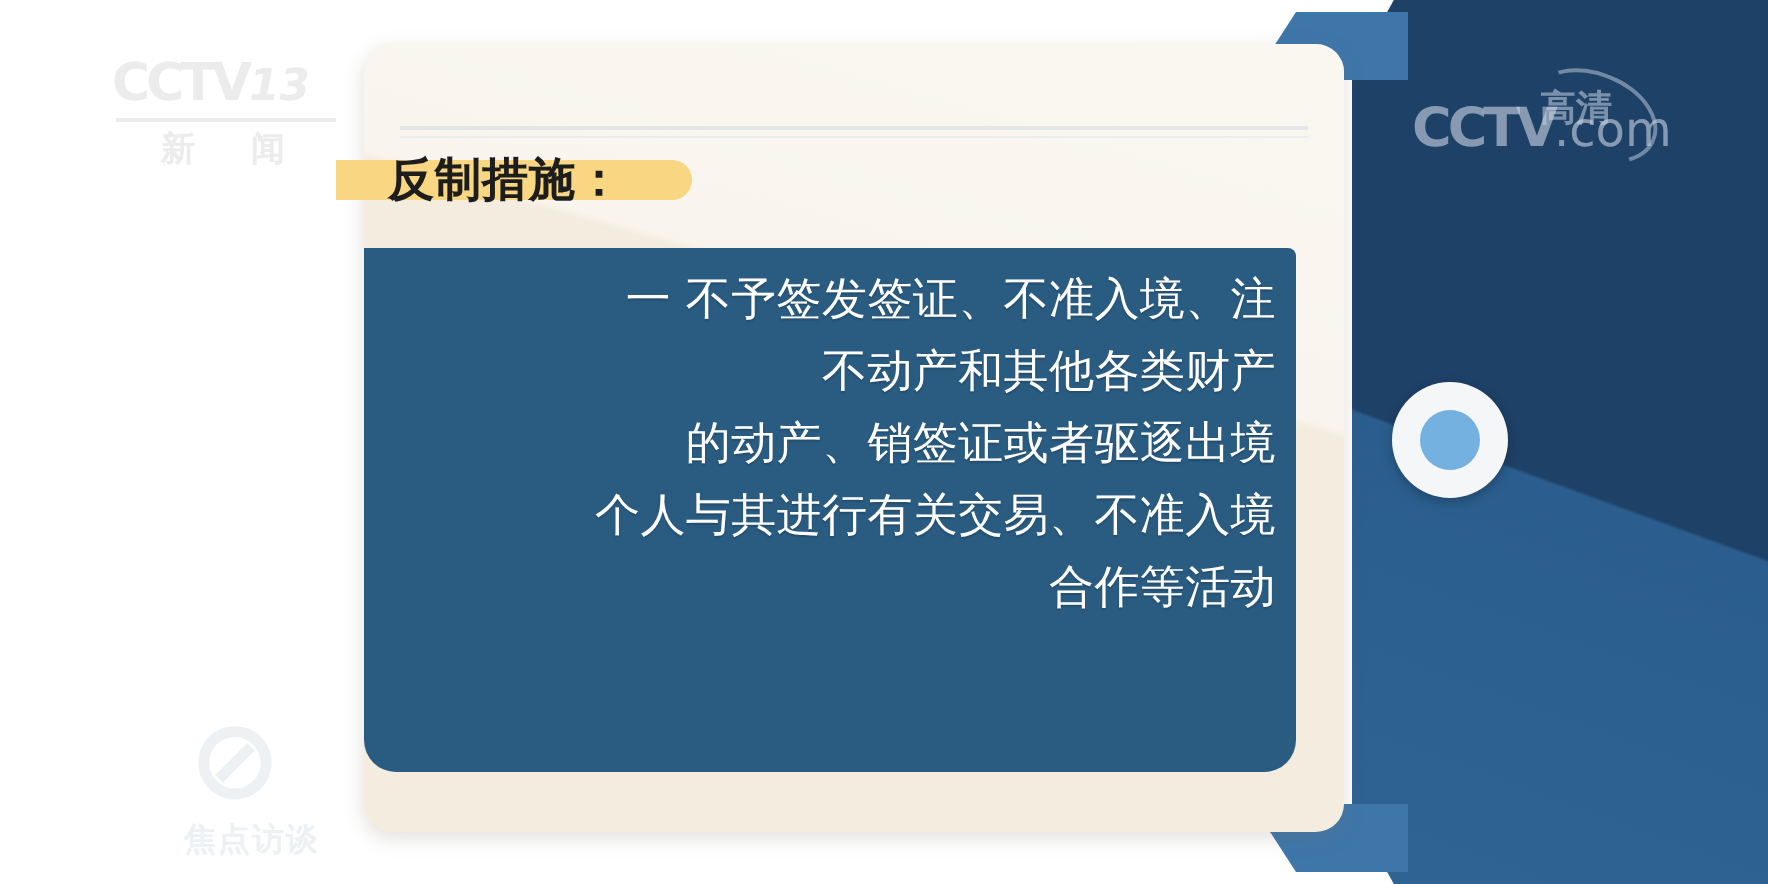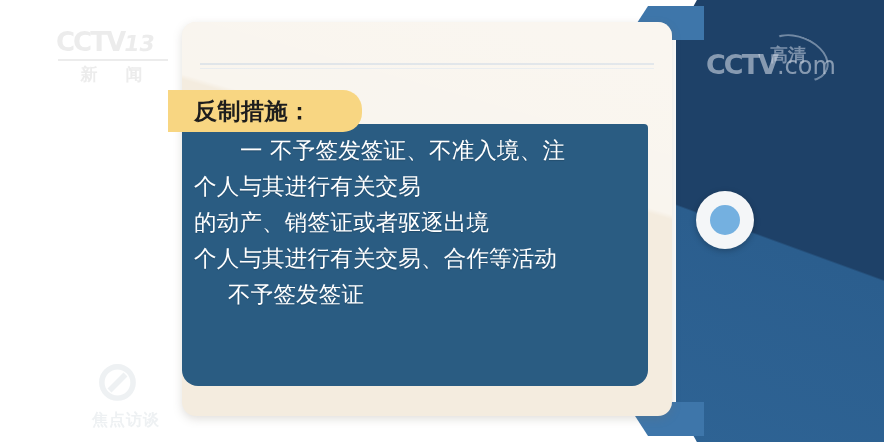--- a/index.html
+++ b/index.html
@@ -172,28 +172,27 @@
   .rule.thin {
     height: 1px;
     background: #d4dbe1;
     margin-top: 3px;
   }
 
   
   .title-banner {
     position: absolute;
     left: 168px;
-    top: 90px;
+    top: 80px;
     width: 178px;
-    height: 42px;
+    height: 20px;
     background: #f8d682;
     border-top-right-radius: 19px;
     border-bottom-right-radius: 19px;
     z-index: 5;
-    padding-left: 16px;
   }
   .title-banner-text {
     position: absolute;
     left: 26px;
     top: 50%;
     transform: translateY(-50%);
     font-size: 23px;
     font-weight: bold;
     color: #1d1d1d;
     white-space: nowrap;
@@ -212,20 +211,21 @@
     border-bottom-left-radius: 16px;
     border-bottom-right-radius: 16px;
     z-index: 4;
     overflow: hidden;
   }
   .body-lines {
     position: absolute;
     left: 12px;
     top: 8px;
     right: 10px;
+    text-align: right;
   }
   .body-line {
     color: #ffffff;
     font-size: 22.5px;
     line-height: 36px;
     white-space: nowrap;
     letter-spacing: 0.2px;
     text-shadow: 0 1px 1px rgba(0,0,0,0.18);
   }
   .body-line.indent { text-indent: 46px; }
@@ -327,24 +327,24 @@
     <div class="rule-group">
       <div class="rule"></div>
       <div class="rule thin"></div>
     </div>
     <div class="card-sheen"></div>
   </div>
 
   <div class="body-panel">
     <div class="body-lines">
       <div class="body-line indent">一 不予签发签证、不准入境、注</div>
-      <div class="body-line">个人与其进行有关交易</div>
+      <div class="body-line">不动产和其他各类财产</div>
       <div class="body-line">的动产、销签证或者驱逐出境</div>
-      <div class="body-line">个人与其进行有关交易、合作等活动</div>
-      <div class="body-line indent-sm">不予签发签证</div>
+      <div class="body-line">个人与其进行有关交易、不准入境</div>
+      <div class="body-line indent-sm">合作等活动</div>
     </div>
   </div>
 
   <div class="title-banner">
     <div class="title-banner-text">反制措施：</div>
   </div>
 
   <div class="cctv13-wm">
     <div class="wm-main"><span>CCTV</span><span class="wm-13">13</span></div>
     <div class="wm-bar"></div>

